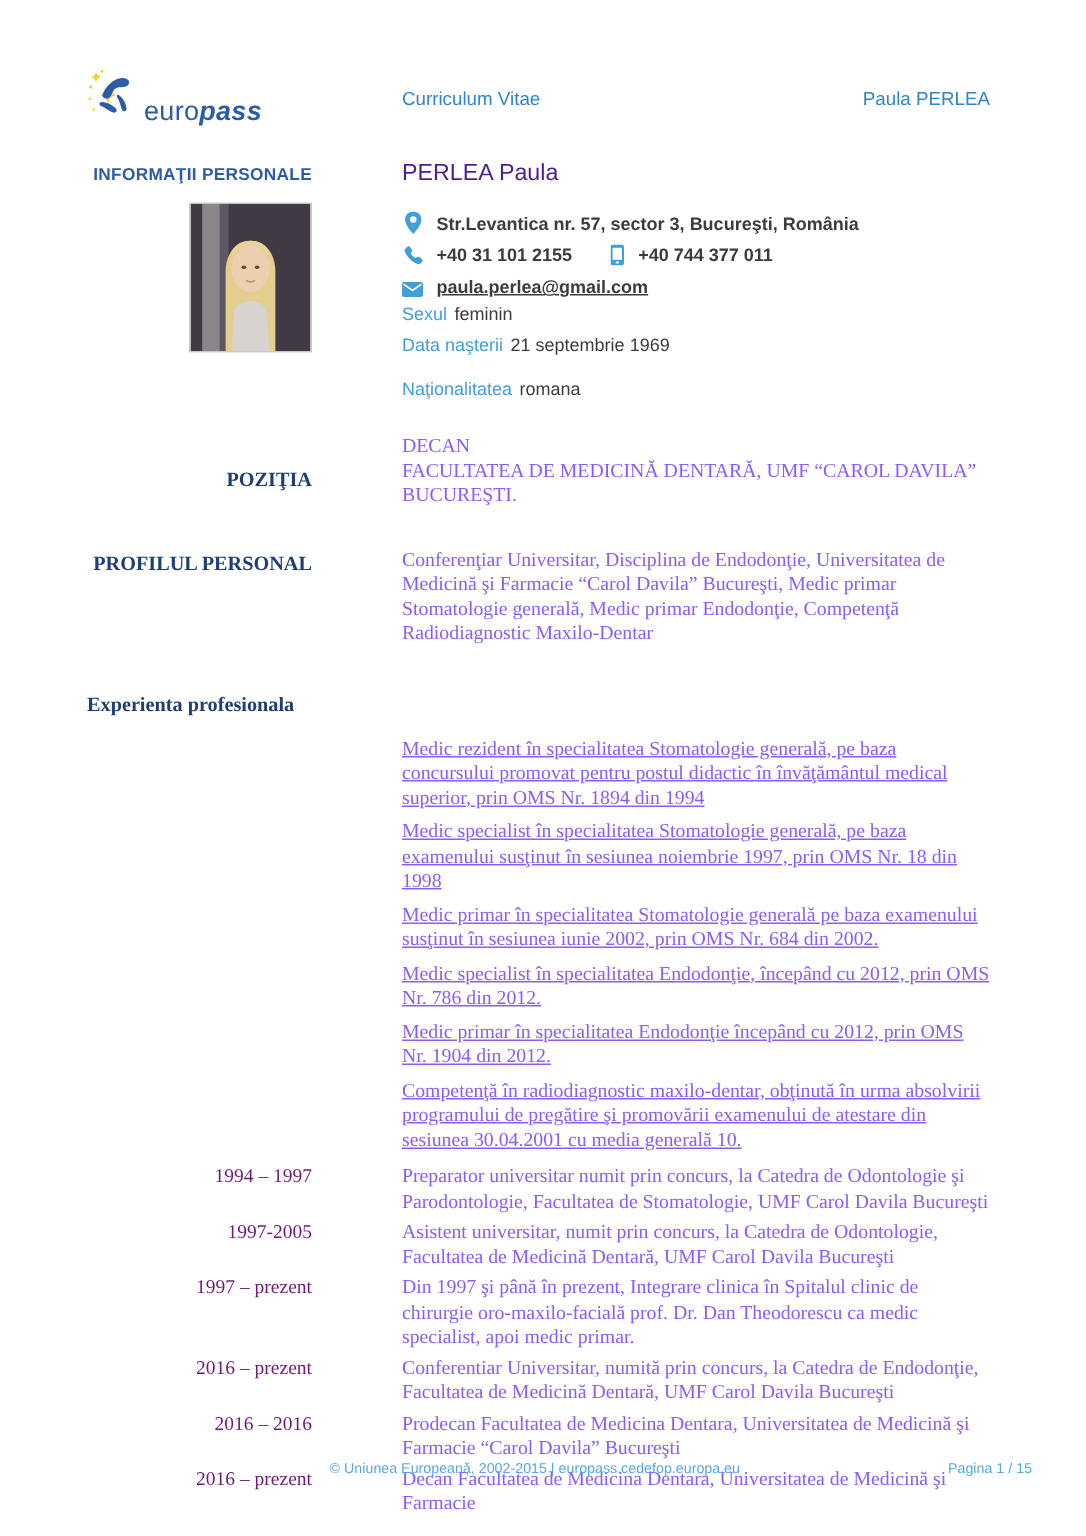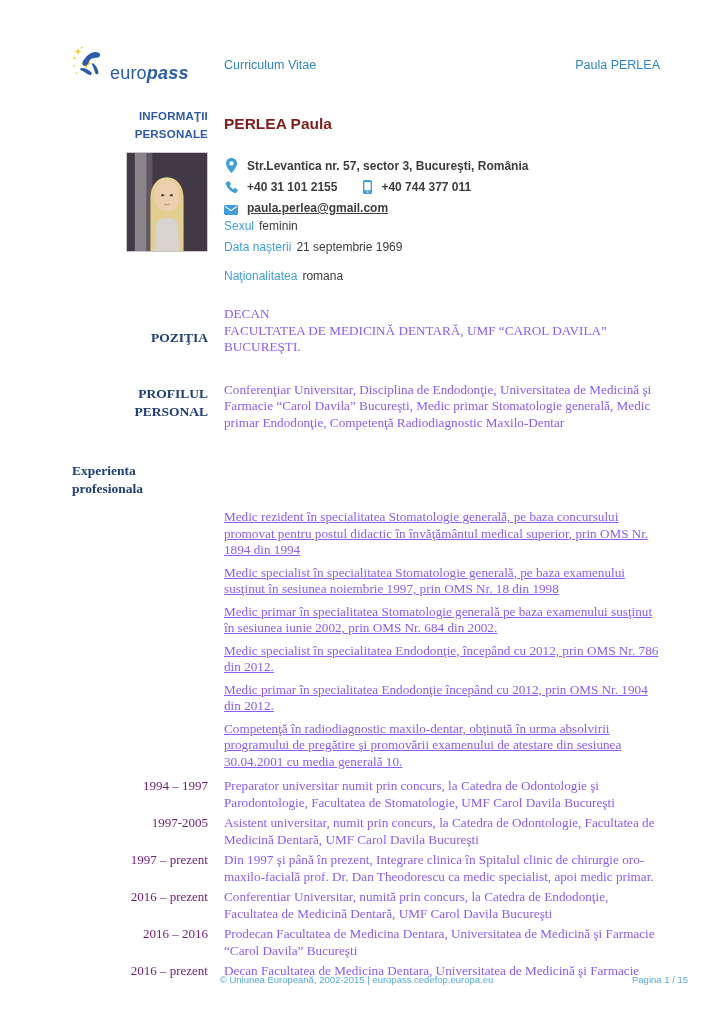--- a/index.html
+++ b/index.html
@@ -12,37 +12,37 @@
     font-family:"Liberation Sans", sans-serif;
     overflow:hidden;
   }
   
   .row {
     display:grid;
     grid-template-columns:150px 436px;
     column-gap:16px;
     margin:0 64px 0 58px;
   }
-  .cell-l { text-align:right;margin-left:14px; }
-  .cell-r { text-align:left; }
+  .cell-l { text-align:right; }
+  .cell-r { text-align:left;margin-left:44px; }
 
   
   .topbar { margin-top:46px; align-items:center; }
   .logo { display:flex; align-items:flex-end; gap:2px; }
   .logo-text { font-size:18px; color:#2b5ca8; letter-spacing:0.2px; }
   .logo-euro { font-weight:400; }
   .logo-pass { font-weight:700; font-style:italic; }
   .topbar-right { display:flex; justify-content:space-between; align-items:center; }
   .doc-type { color:#2e86c5; font-size:12.5px; }
   .owner { color:#2e86c5; font-size:12.5px; }
 
   
   .row-name { margin-top:22px; align-items:center; }
   .sec-sans { color:#2e5aa8; font-weight:700; font-size:11.5px; letter-spacing:0.2px; }
-  .person-name { color:#7f1d1d; font-weight:700; font-size:15.5px; }
+  .person-name { color:#4c1d95; font-weight:400; font-size:15.5px; }
 
   .row-contact { margin-top:10px; }
   .photo-wrap { display:flex; justify-content:flex-end; }
   .photo { width:82px; height:100px; border:1px solid #c9c9c9; display:block; }
 
   .contact { font-size:12px; color:#3c3c3c; }
   .c-line { display:flex; align-items:flex-end; min-height:21px; gap:9px;font-weight:bold; }
   .c-line .ic { flex:0 0 14px; display:flex; align-items:center; justify-content:center; }
   .phones { gap:9px; }
   .mobile-block { display:flex; align-items:center; gap:7px; margin-left:14px; }

